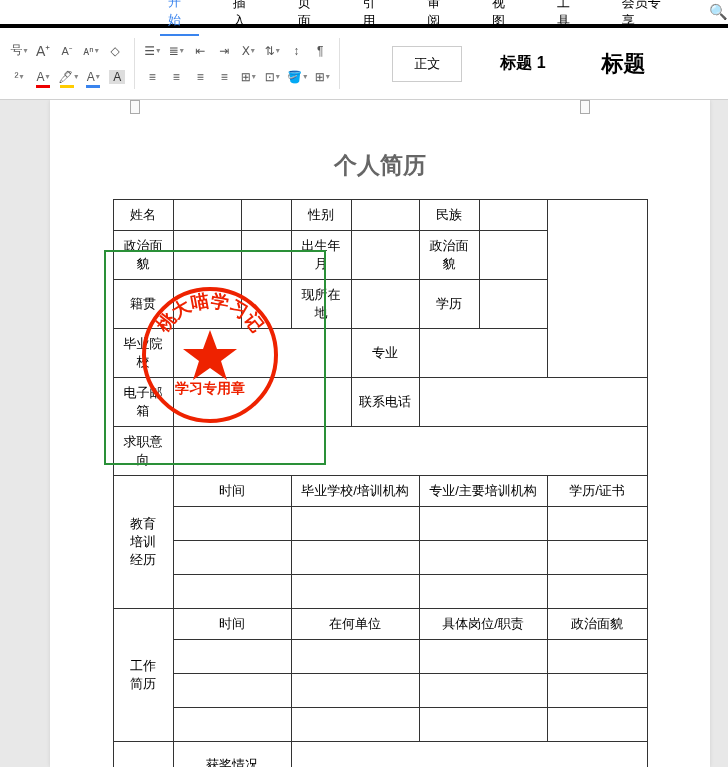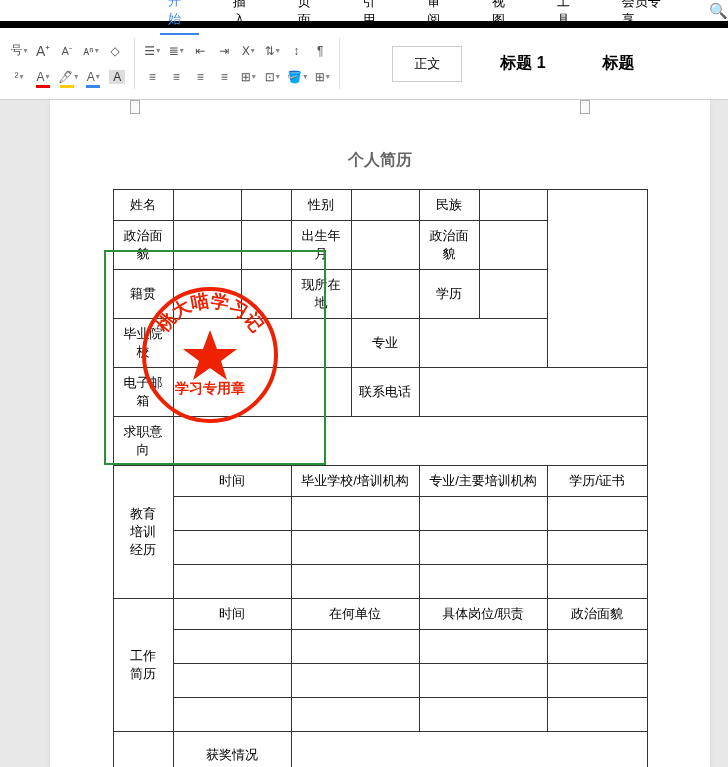--- a/index.html
+++ b/index.html
@@ -11,21 +11,21 @@
       overflow: hidden;
       position: relative;
     }
     .ribbon-tabs {
       background: #fff;
       height: 28px;
       display: flex;
       align-items: center;
       padding-left: 160px;
       gap: 26px;
-      border-bottom: 7px solid #000000;
+      border-bottom: 4px solid #000000;
       font-size: 13px;
     }
     .ribbon-tab {
       padding: 5px 8px;
       cursor: pointer;
     }
     .ribbon-tab.active {
       color: #3a84ee;
       border-bottom: 2px solid #3a84ee;
       font-weight: 500;
@@ -76,21 +76,21 @@
     }
     .style-box {
       border: 1px solid #ccc;
       padding: 8px 18px;
       font-size: 13px;
       min-width: 70px;
       text-align: center;
       cursor: pointer;
     }
     .style-box.h1 { font-size: 16px; font-weight: bold; border: none; }
-    .style-box.h2 { font-size: 16px; font-weight: bold; border: none; }
+    .style-box.h2 { font-size: 22px; font-weight: bold; border: none; }
     .color-under {
       width: 14px;
       height: 3px;
       position: absolute;
       bottom: -2px;
       left: 2px;
     }
     .red-u { background: #e00; }
     .yellow-u { background: #ffcc00; }
     .blue-u { background: #3a84ee; }
@@ -120,21 +120,21 @@
     .ruler-tab {
       position: absolute;
       top: 0;
       width: 10px;
       height: 14px;
       border: 1px solid #aaa;
       background: #fafafa;
     }
     .doc-title {
       text-align: center;
-      font-size: 16px;
+      font-size: 23px;
       font-weight: bold;
       color: #666;
       margin-bottom: 18px;
     }
     table.resume {
       border-collapse: collapse;
       margin: 4px auto;
       font-size: 13px;
     }
     table.resume td {

